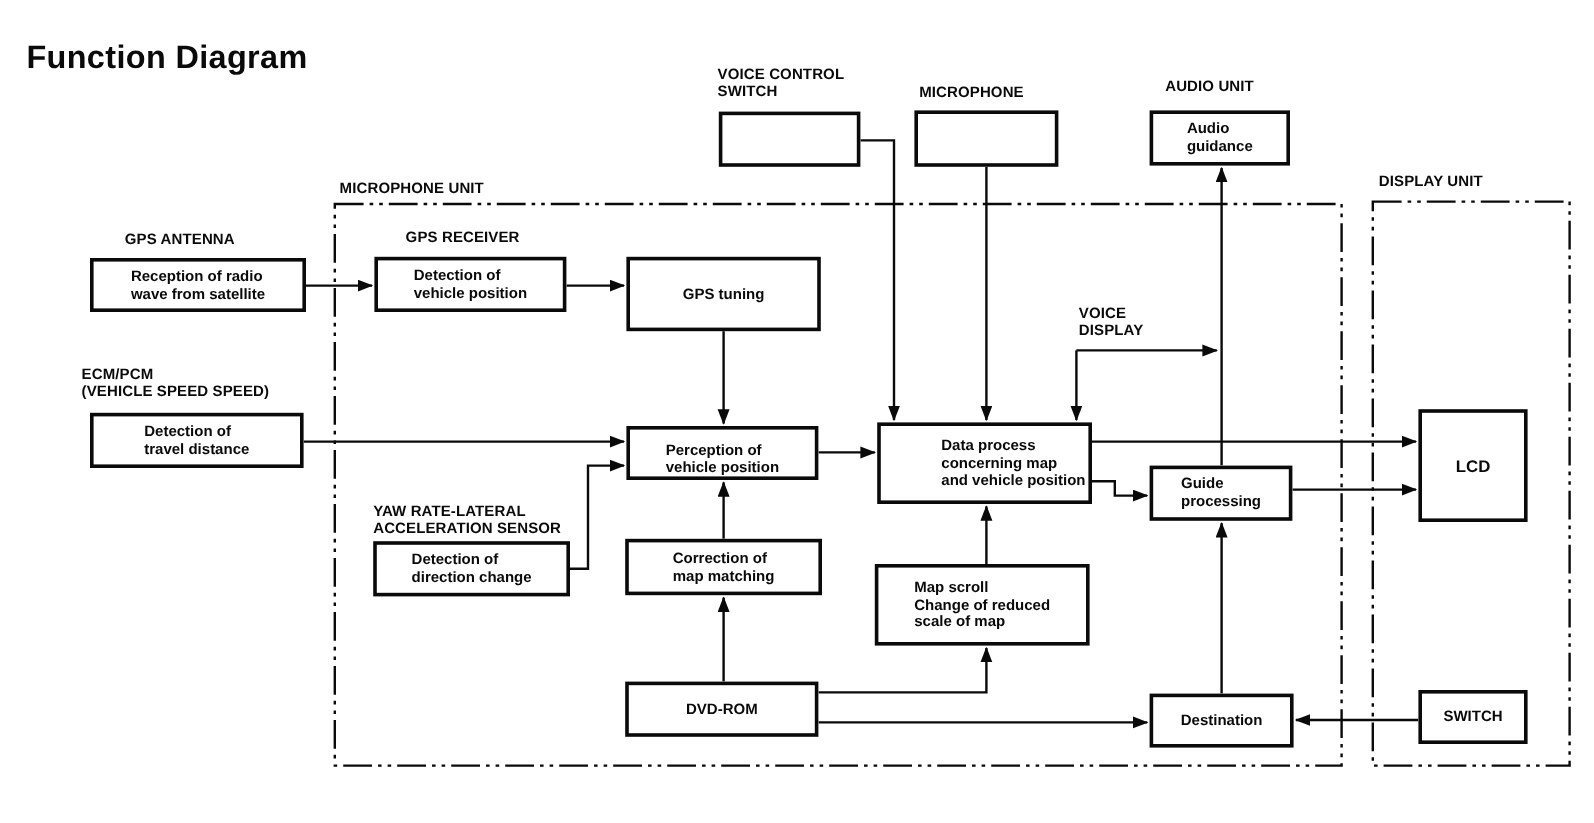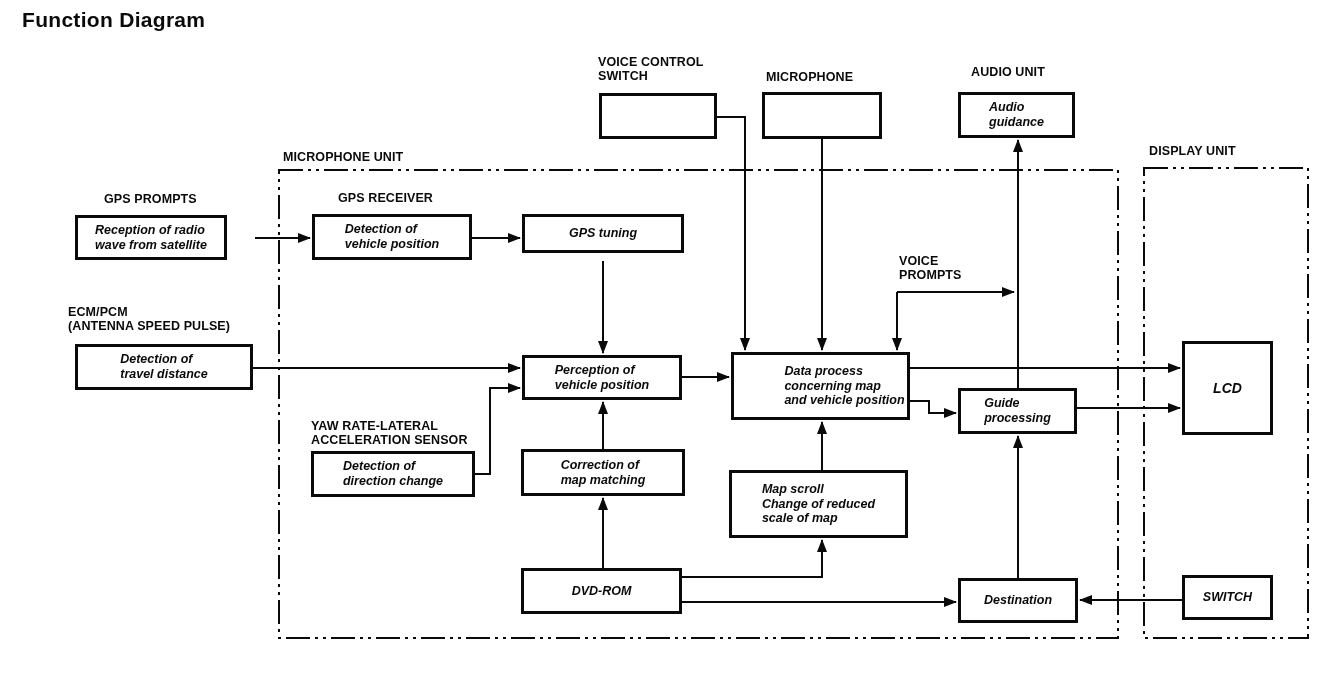--- a/index.html
+++ b/index.html
@@ -12,23 +12,24 @@
     background: #ffffff;
     font-family: "Liberation Sans", sans-serif;
     color: #0a0a0a;
     overflow: hidden;
   }
   .wires {
     position: absolute; left: 0; top: 0;
   }
   .title {
     position: absolute;
-    font-size: 21px;
+    font-size: 27px;
     font-weight: bold;
     letter-spacing: 0.3px;
+    margin-top: 25px;
   }
   .lbl {
     position: absolute;
     font-size: 12.5px;
     font-weight: bold;
     line-height: 1.12;
     white-space: pre-line;
     letter-spacing: 0.1px;
   }
   .box {
@@ -39,21 +40,20 @@
     display: flex;
     align-items: center;
     justify-content: center;
   }
   .box .txt {
     font-size: 12.5px;
     font-weight: bold;
     line-height: 1.18;
     white-space: pre-line;
     text-align: left;
-    font-style: italic;
   }
   .box.c .txt { text-align: center; }
   .box.big .txt { font-size: 14px; }
 </style>
 </head>
 <body>
 
 <div class="stage">
 
   <svg class="wires" width="1328" height="686" viewBox="0 0 1328 686">
@@ -86,57 +86,57 @@
     <polyline points="603,568 603,498" fill="none" stroke="#0a0a0a" stroke-width="2" marker-end="url(#arr)"></polyline>
     <polyline points="682,577 822,577 822,540" fill="none" stroke="#0a0a0a" stroke-width="2" marker-end="url(#arr)"></polyline>
     <polyline points="682,602 956,602" fill="none" stroke="#0a0a0a" stroke-width="2" marker-end="url(#arr)"></polyline>
     <polyline points="1182,600 1080,600" fill="none" stroke="#0a0a0a" stroke-width="2" marker-end="url(#arr)"></polyline>
   </svg>
 
   <div class="title" style="left:22px; top:8px;">Function Diagram</div>
 
   <div class="lbl" style="left:283px; top:150px;">MICROPHONE UNIT</div>
   <div class="lbl" style="left:1149px; top:144px;">DISPLAY UNIT</div>
-  <div class="lbl" style="left:104px; top:192px;">GPS PROMPTS</div>
+  <div class="lbl" style="left:104px; top:192px;">GPS ANTENNA</div>
   <div class="lbl" style="left:338px; top:191px;">GPS RECEIVER</div>
   <div class="lbl" style="left:68px; top:305px;">ECM/PCM
-(ANTENNA SPEED PULSE)</div>
+(VEHICLE SPEED SPEED)</div>
   <div class="lbl" style="left:311px; top:419px;">YAW RATE-LATERAL
 ACCELERATION SENSOR</div>
   <div class="lbl" style="left:598px; top:55px;">VOICE CONTROL
 SWITCH</div>
   <div class="lbl" style="left:766px; top:70px;">MICROPHONE</div>
   <div class="lbl" style="left:971px; top:65px;">AUDIO UNIT</div>
   <div class="lbl" style="left:899px; top:254px;">VOICE
-PROMPTS</div>
+DISPLAY</div>
 
   <div class="box" style="left:599px; top:93px; width:118px; height:46px;"></div>
   <div class="box" style="left:762px; top:92px; width:120px; height:47px;"></div>
   <div class="box" style="left:958px; top:92px; width:117px; height:46px;">
     <span class="txt">Audio
 guidance</span>
   </div>
 
-  <div class="box" style="left:75px; top:215px; width:152px; height:45px;">
+  <div class="box" style="left:75px; top:215px; width:180px; height:45px;">
     <span class="txt">Reception of radio
 wave from satellite</span>
   </div>
   <div class="box" style="left:312px; top:214px; width:160px; height:46px;">
     <span class="txt">Detection of
 vehicle position</span>
   </div>
-  <div class="box c" style="left:522px; top:214px; width:162px; height:39px;">
+  <div class="box c" style="left:522px; top:214px; width:162px; height:62px;">
     <span class="txt">GPS tuning</span>
   </div>
 
   <div class="box" style="left:75px; top:344px; width:178px; height:46px;">
     <span class="txt">Detection of
 travel distance</span>
   </div>
-  <div class="box" style="left:522px; top:355px; width:160px; height:45px;">
+  <div class="box" style="left:522px; top:355px; width:160px; height:45px;align-items:flex-end;">
     <span class="txt">Perception of
 vehicle position</span>
   </div>
   <div class="box" style="left:731px; top:352px; width:179px; height:68px;padding-left:48px;">
     <span class="txt">Data process
 concerning map
 and vehicle position</span>
   </div>
 
   <div class="box" style="left:311px; top:451px; width:164px; height:46px;">

